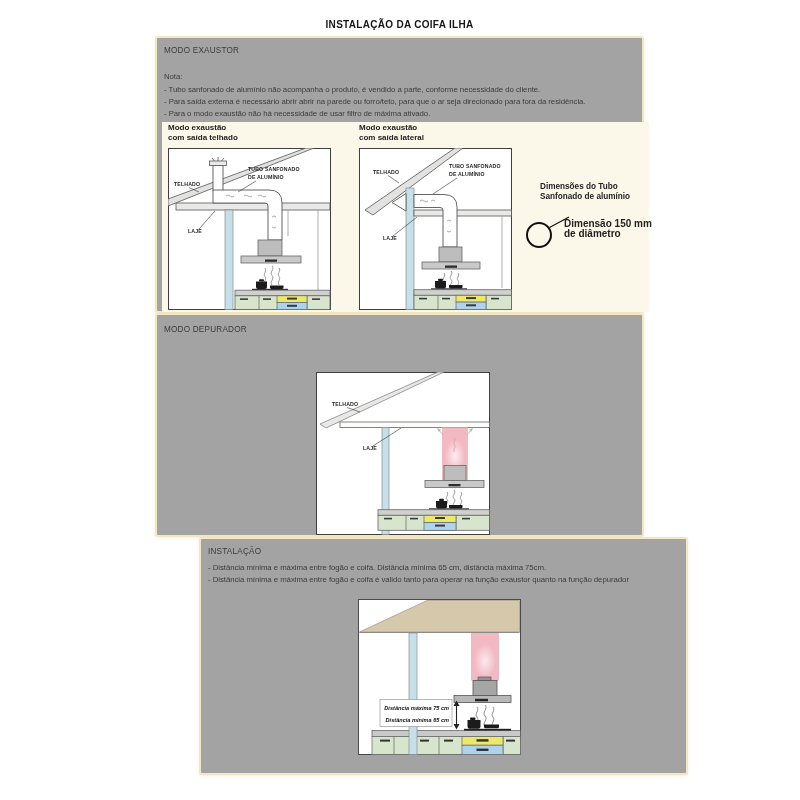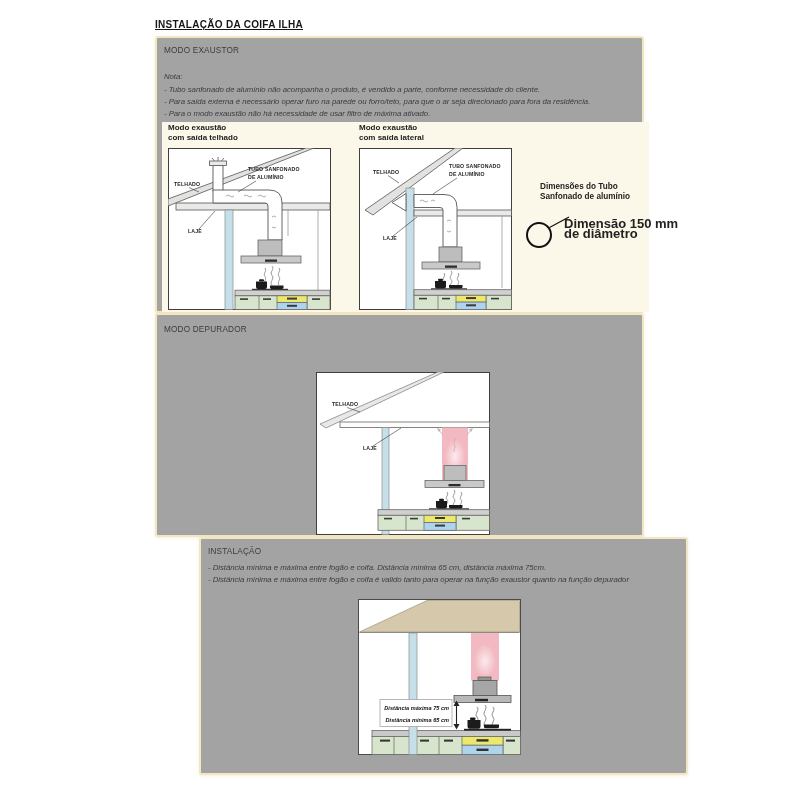--- a/index.html
+++ b/index.html
@@ -1,58 +1,58 @@
 <!DOCTYPE html>
 <html><head>
 <meta charset="utf-8">
 <style>
   html,body { margin:0; padding:0; background:#ffffff; }
   body { width:800px; height:800px; font-family:"Liberation Sans", sans-serif; }
   #page { position:relative; width:800px; height:800px; background:#ffffff; overflow:hidden; }
   #content { position:absolute; left:155px; top:12px; width:489px; height:780px; }
-  .page-title { position:absolute; top:7px; left:0; width:100%; 
-                font-size:10px; font-weight:700; color:#161616; letter-spacing:0.3px;text-decoration:underline; }
+  .page-title { position:absolute; top:7px; left:0; width:100%; text-align:center;
+                font-size:10px; font-weight:700; color:#161616; letter-spacing:0.3px; }
   .panel { position:absolute; left:0; width:489px; background:#a3a3a3;
            border:2px solid #f2e7c2; border-radius:3px; box-sizing:border-box;
            box-shadow:0 1px 3px rgba(226,203,144,0.35); }
   #panel-exaustor   { top:24px;  height:277px; }
   #panel-depurador  { top:301px; height:224px;text-align:center; }
   #panel-instalacao { top:525px; height:238px;margin-left:44px; }
   .sec-header { position:absolute; left:7px; font-size:8.2px; color:#3c3c3c;
                 letter-spacing:0.2px; white-space:nowrap; }
   .body-text  { position:absolute; left:7px; font-size:7.8px; color:#3c3c3c;
-                letter-spacing:-0.05px; white-space:nowrap;font-style:italic; }
+                letter-spacing:-0.05px; white-space:nowrap; }
   #diagram-strip { position:absolute; left:5px; top:84px; width:487px; height:190px;
                    background:#fcf8e9; }
   .diag-title { position:absolute; font-size:8px; font-weight:bold; color:#222222;
                 line-height:9.5px; white-space:nowrap; }
   .diag-svg { position:absolute; }
   .dim-title { position:absolute; left:378px; top:60px; font-size:8.2px; font-weight:bold;
                color:#222222; line-height:10px; white-space:nowrap; }
-  .dim-note  { position:absolute; left:402px; top:97px; font-size:13px; font-weight:bold;
+  .dim-note  { position:absolute; left:402px; top:97px; font-size:10px; font-weight:bold;
                color:#222222; line-height:10px; white-space:nowrap; }
   #dim-circle-svg { position:absolute; left:360px; top:86px; }
   svg text.dlabel { font-family:"Liberation Sans", sans-serif; font-size:5.2px;
                     font-weight:bold; fill:#1f1f1f; letter-spacing:0.15px; }
   svg text.dist-label { font-family:"Liberation Sans", sans-serif; font-size:5.6px;
                         font-style:italic; font-weight:bold; fill:#111111; }
 </style>
 </head>
 <body>
 
 <div id="page">
 <div id="content">
 
   <div class="page-title">INSTALAÇÃO DA COIFA ILHA</div>
 
   <div class="panel" id="panel-exaustor">
     <div class="sec-header" style="top:8px">MODO EXAUSTOR</div>
     <div class="body-text" style="top:34px">Nota:</div>
     <div class="body-text" style="top:47px">- Tubo sanfonado de alumínio não acompanha o produto, é vendido a parte, conforme necessidade do cliente.</div>
-    <div class="body-text" style="top:59px">- Para saída externa é necessário operar furo na parede ou forro/teto, para que o ar seja direcionado para fora da residência.</div>
+    <div class="body-text" style="top:59px">- Para saída externa é necessário abrir abrir na parede ou forro/teto, para que o ar seja direcionado para fora da residência.</div>
     <div class="body-text" style="top:71px">- Para o modo exaustão não há necessidade de usar filtro de máxima ativado.</div>
 
     <div id="diagram-strip">
 
       <div class="diag-title" style="left:6px; top:1px">
         <div>Modo exaustão</div>
         <div>com saída telhado</div>
       </div>
 
       <svg class="diag-svg" style="left:6px; top:26px" width="163" height="162" viewBox="0 0 163 162">

